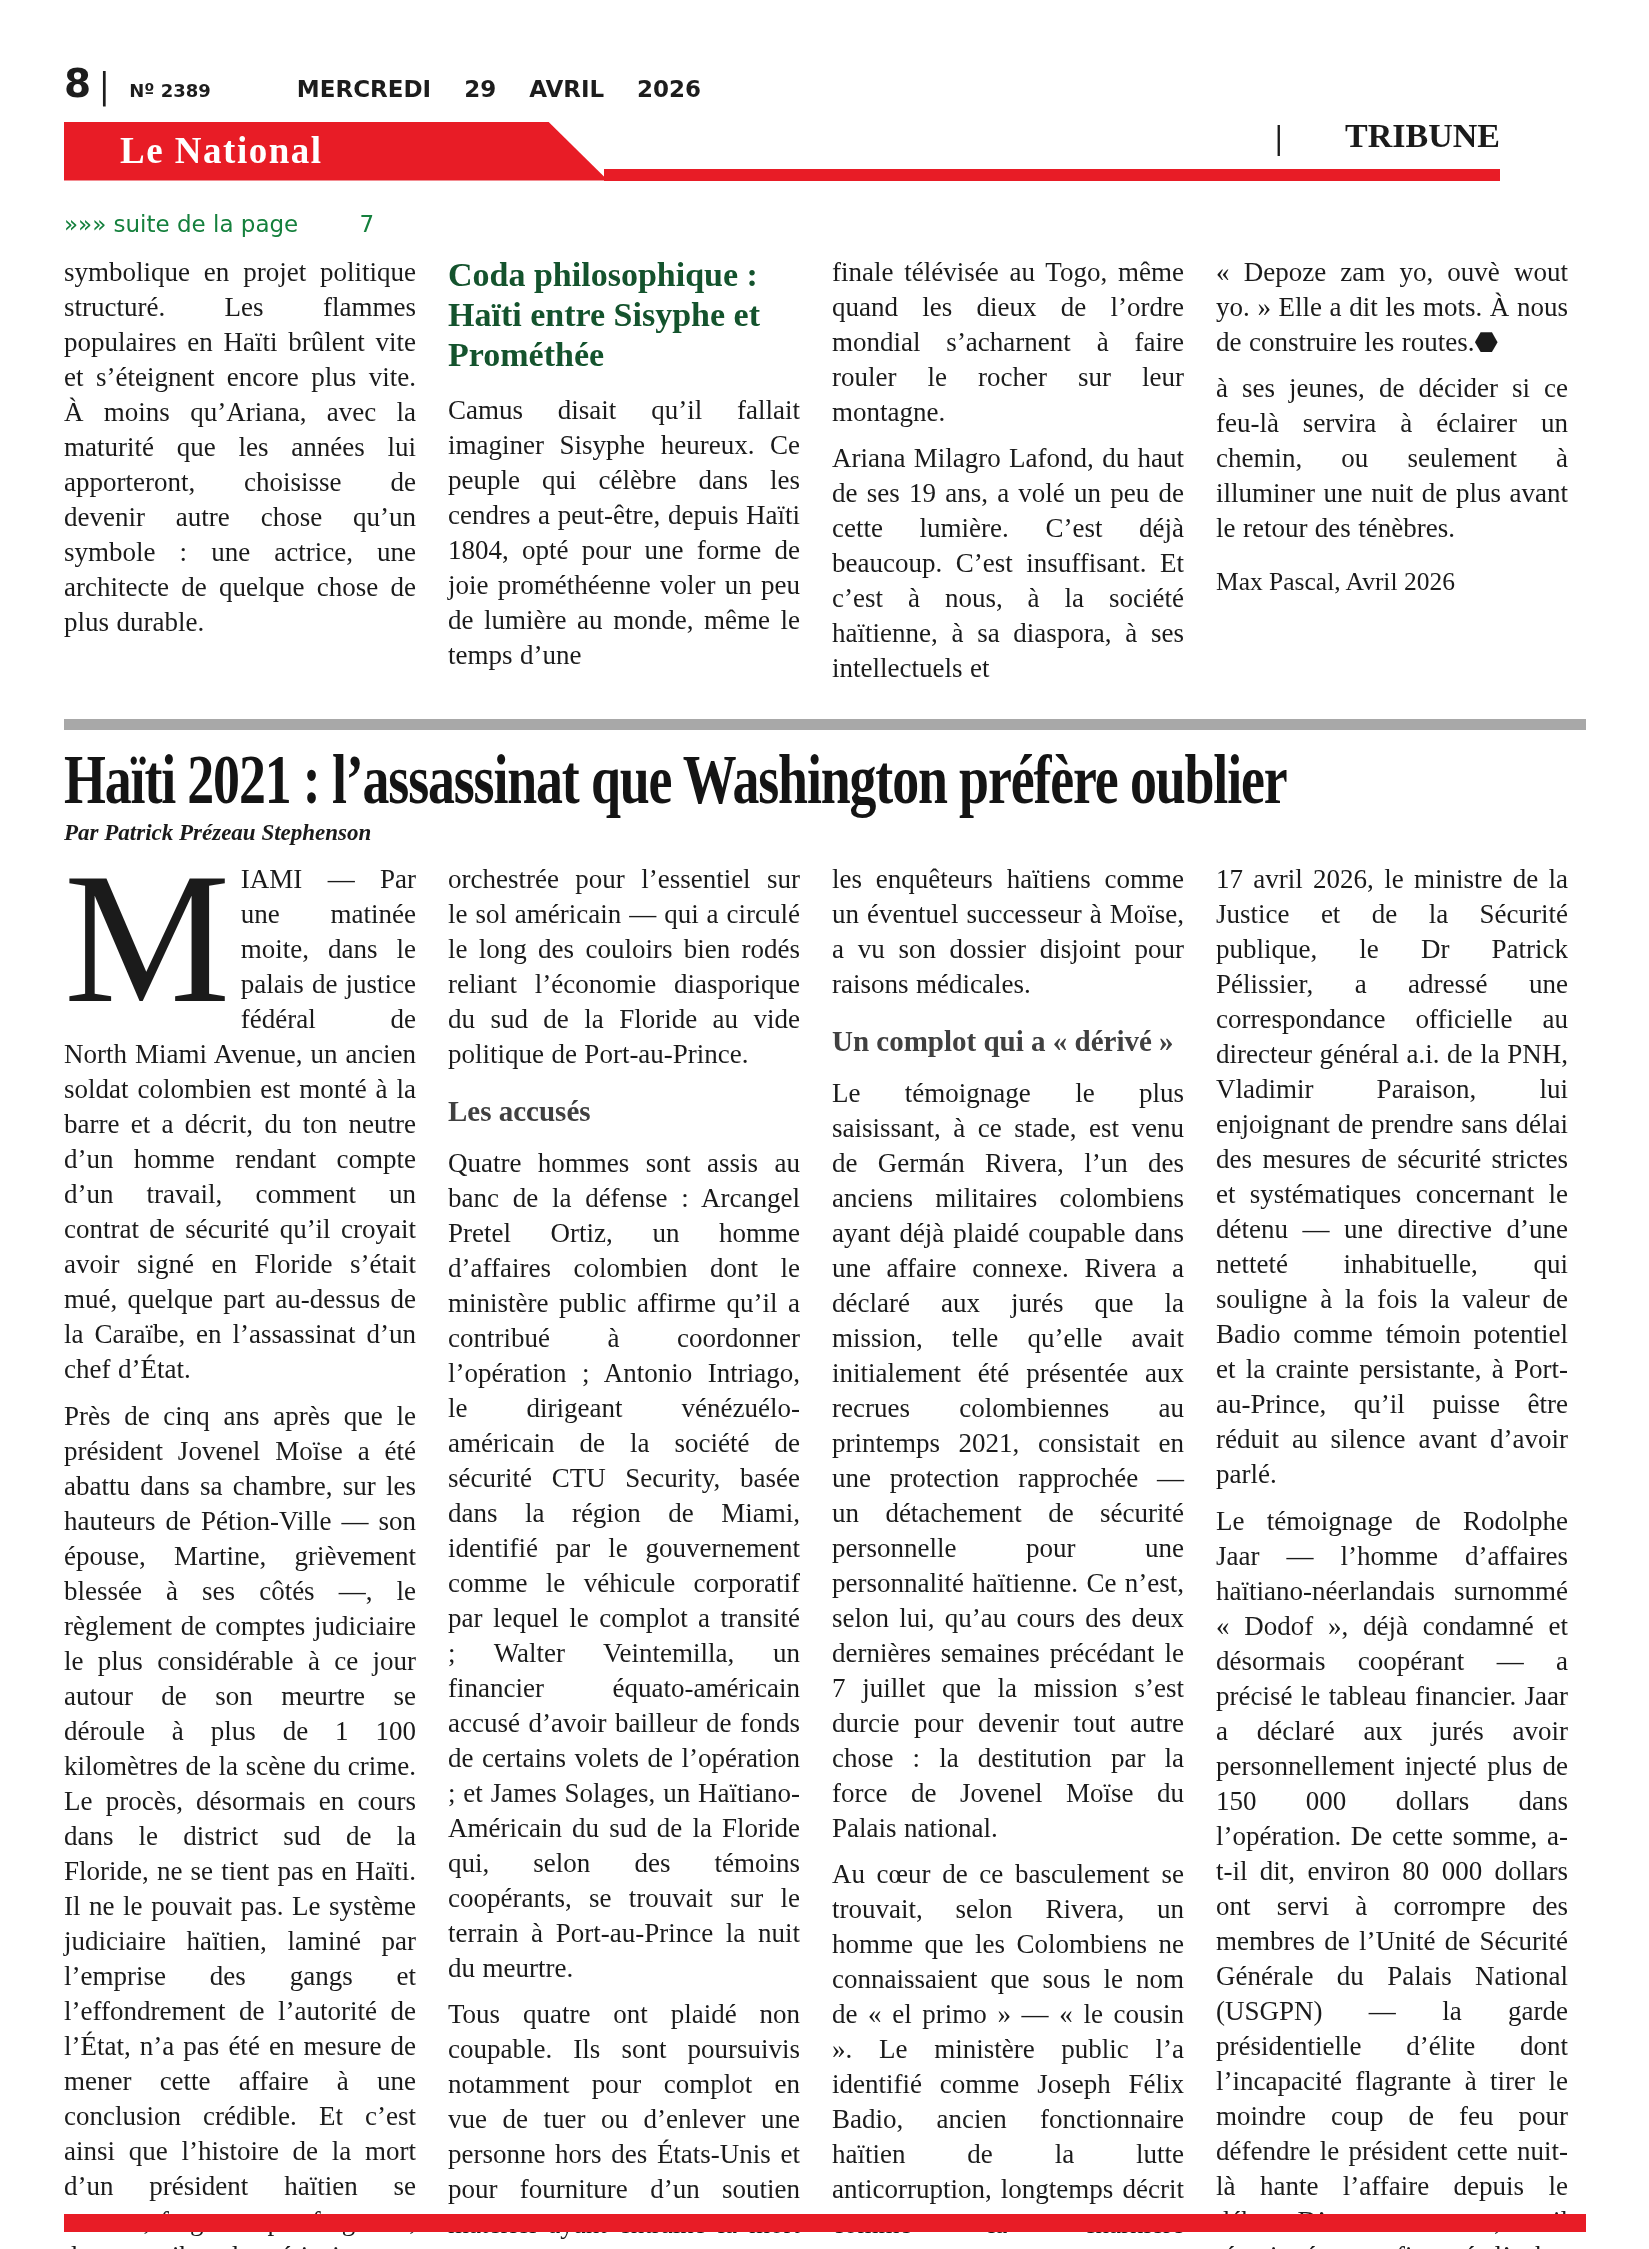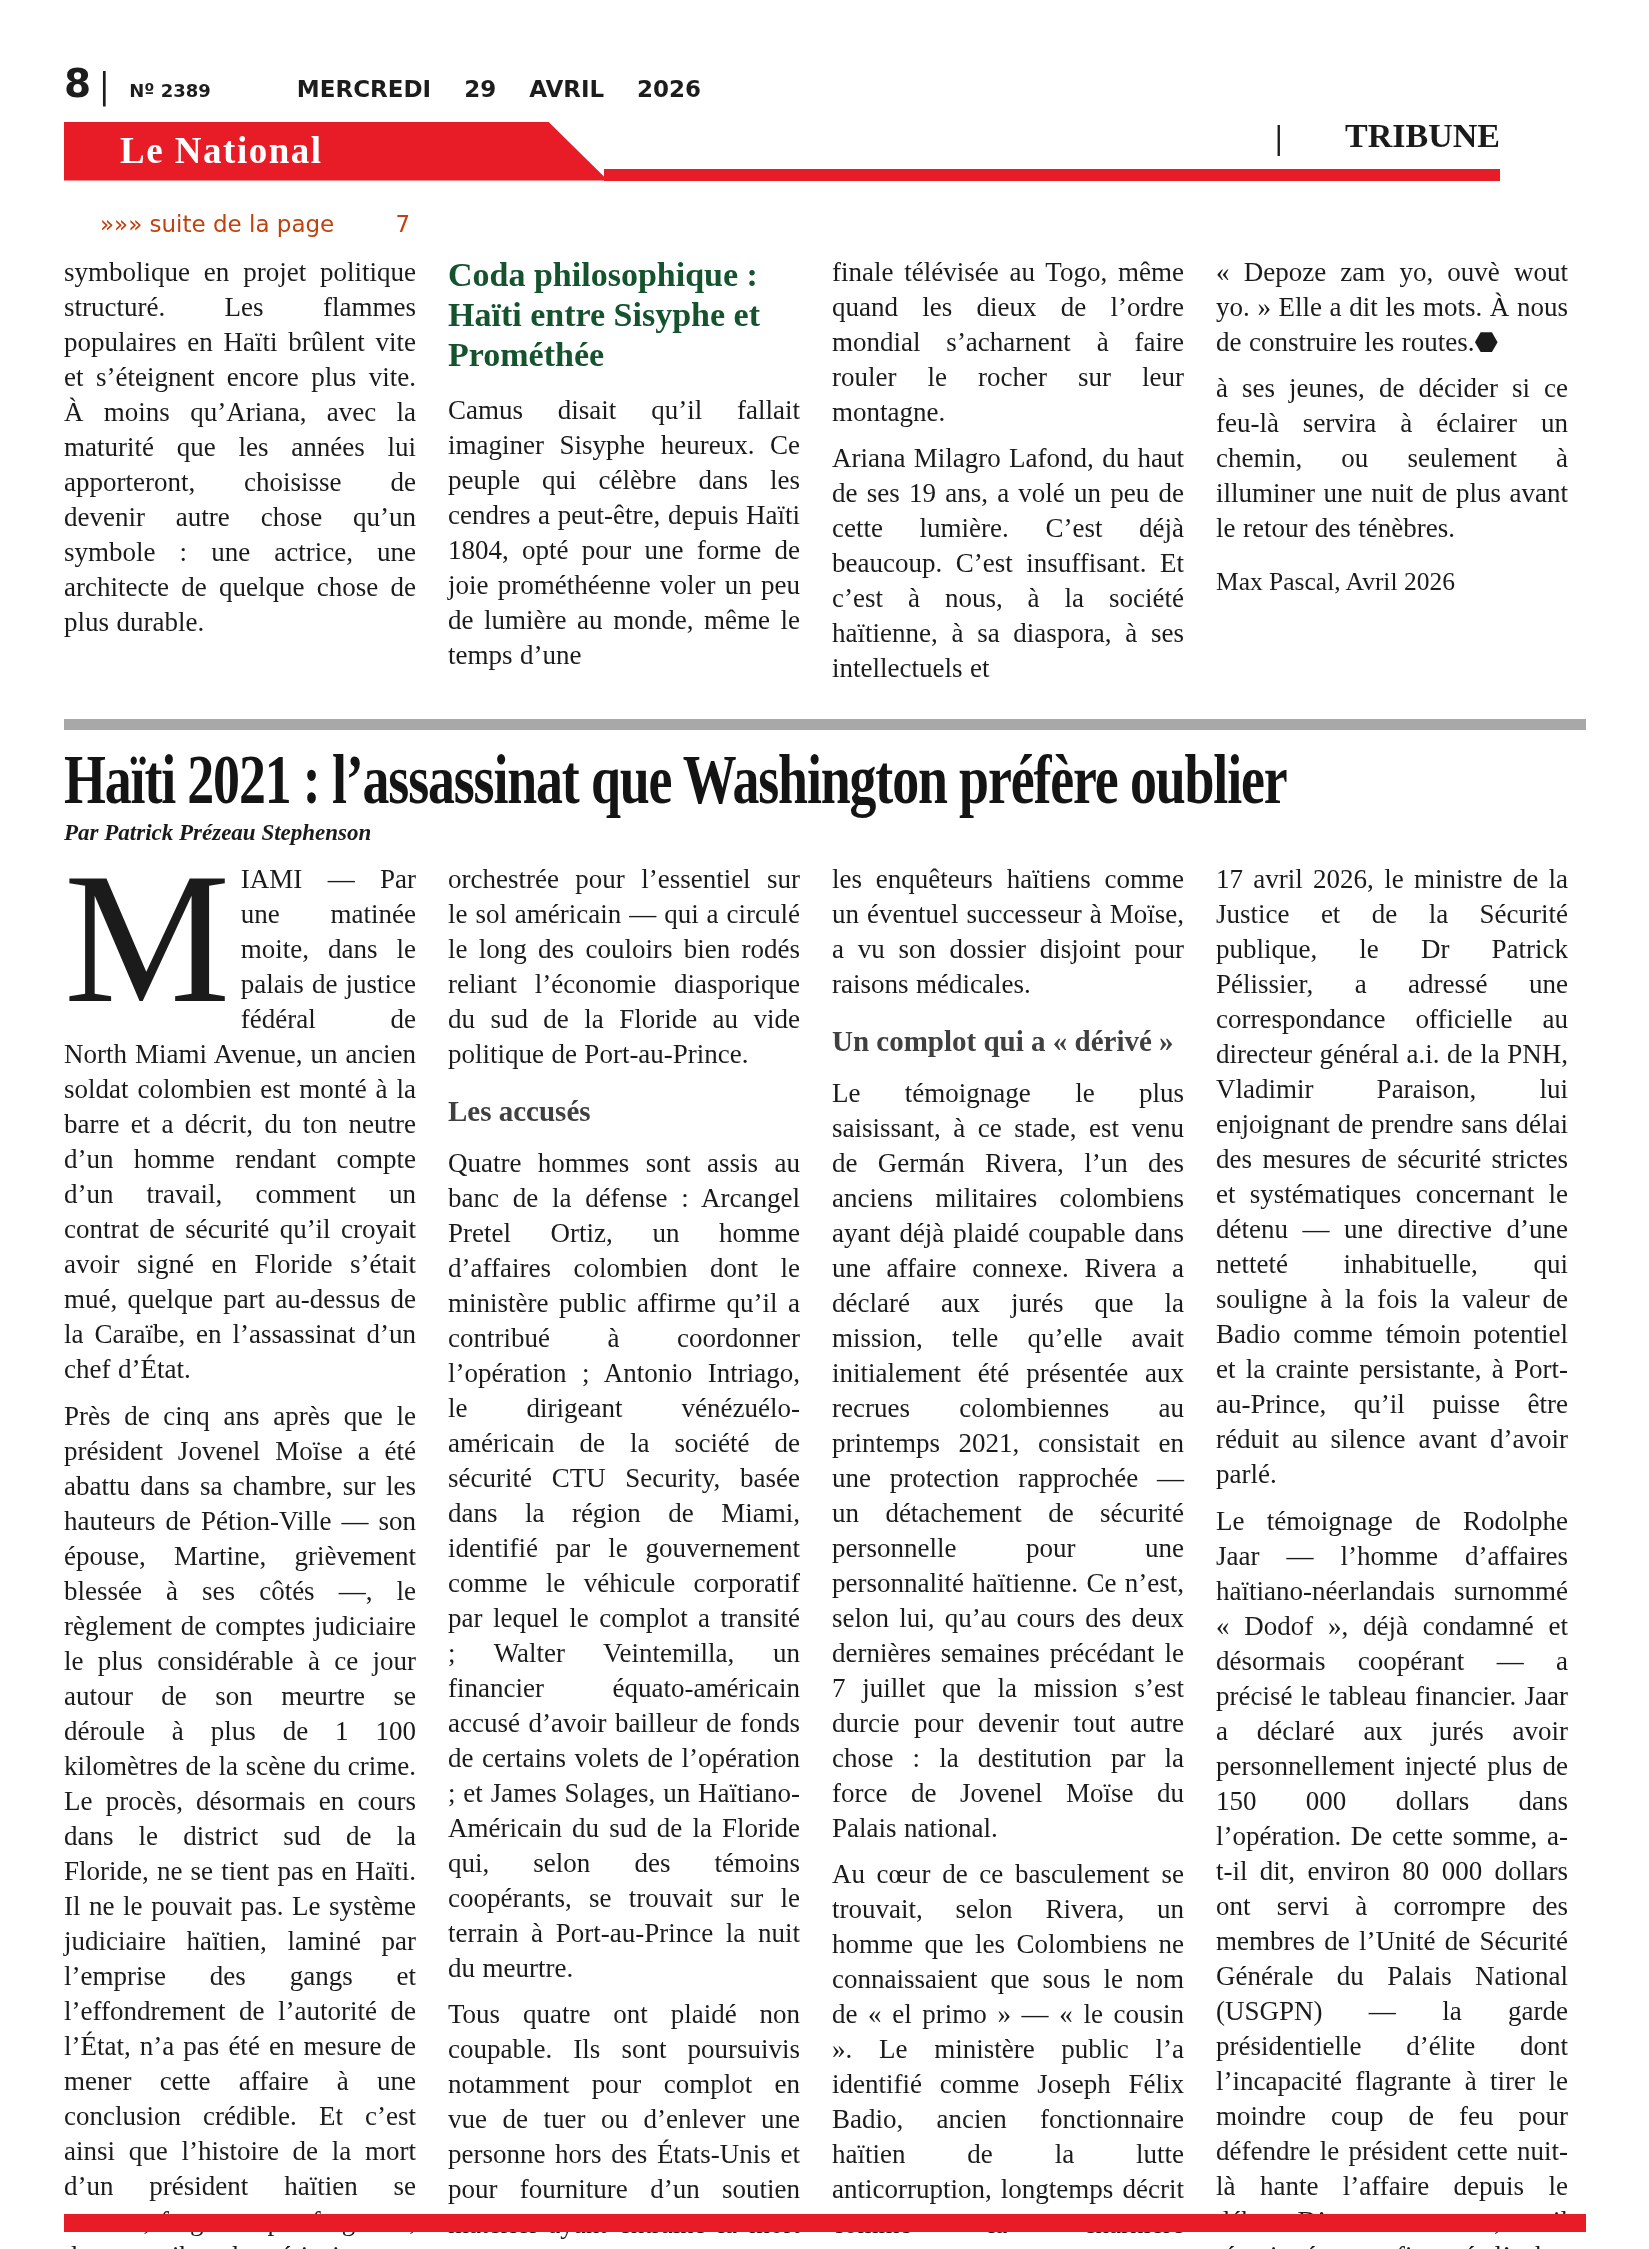--- a/index.html
+++ b/index.html
@@ -20,21 +20,21 @@
   .banner-main{position:absolute;left:0;top:0;width:544px;height:59px;background:#e81c26;
                clip-path:polygon(0 0,89% 0,100% 100%,0 100%);}
   .banner-brand{position:absolute;left:56px;top:7.5px;color:#ffffff;
                 font-family:"Liberation Serif",serif;font-weight:bold;font-size:37px;letter-spacing:1.5px;}
   .banner-line{position:absolute;left:540px;bottom:0;width:896px;height:12px;background:#e81c26;}
   .banner-right{position:absolute;left:1211px;top:-4.5px;width:225px;text-align:right;
                 font-family:"Liberation Serif",serif;font-weight:bold;font-size:34px;color:#1b1b1b;}
   .banner-right .bar{position:absolute;left:0;top:1.5px;font-weight:bold;}
 
   .suite-top{margin-top:30px;font-family:"DejaVu Sans","Liberation Sans",sans-serif;
-             font-size:23px;color:#c2410c;margin-left:36px;}
+             font-size:23px;color:#15803d;}
   .suite-top .pg{margin-left:54px;}
 
   
   .cols{display:flex;gap:32px;align-items:flex-start;}
   .col{width:352px;flex:0 0 352px;}
   p.body{margin:0 0 11.2px 0;text-align:justify;font-size:27px;line-height:35px;
          word-spacing:0.7px;}
   .top-section{margin-top:18px;min-height:375px;}
   h2.kicker{margin:0 0 18px 0;font-size:34px;line-height:40px;font-weight:bold;color:#14532d;}
   h3.subhead{margin:19.5px 0 15px 0;font-size:29px;line-height:39px;font-weight:bold;color:#404040;}

